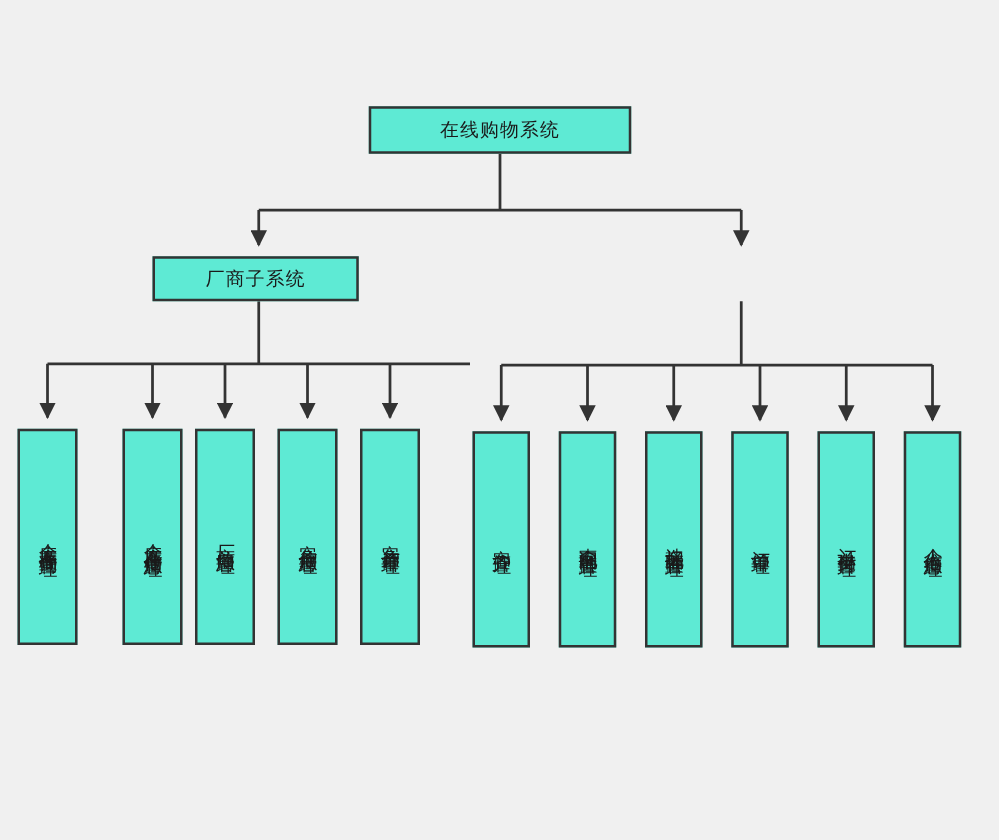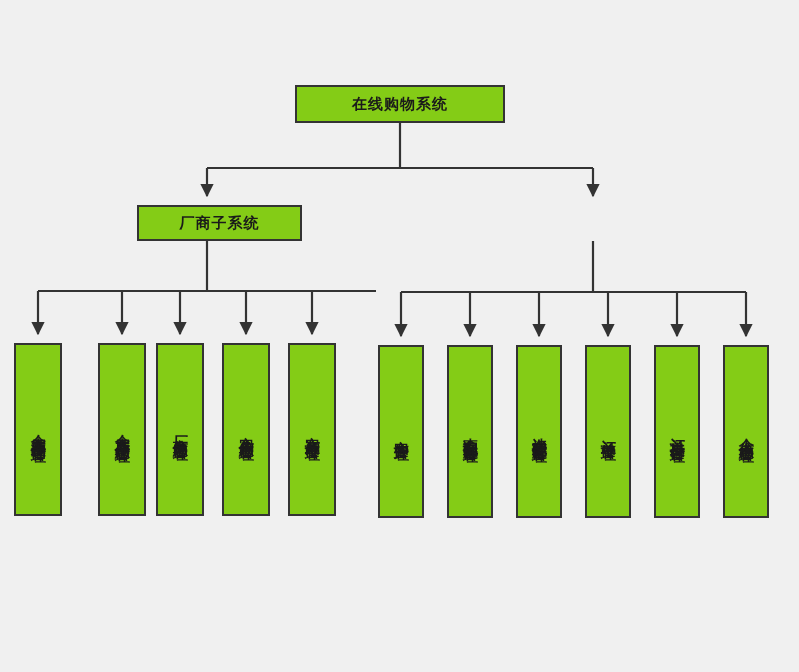--- a/index.html
+++ b/index.html
@@ -21,28 +21,27 @@
   #edges {
     position: absolute;
     left: 0;
     top: 0;
     width: 799px;
     height: 672px;
   }
   .node {
     position: absolute;
     box-sizing: border-box;
-    background: #84cc16;
+    background: #5eead4;
     border: 2px solid #333333;
     display: flex;
     align-items: center;
     justify-content: center;
     color: #1a1a1a;
     z-index: 2;
-    font-weight: bold;
   }
   .node.horizontal {
     font-size: 15px;
     letter-spacing: 1px;
   }
   .node.vertical {
     font-size: 15px;
     writing-mode: vertical-rl;
     text-orientation: upright;
     letter-spacing: 2px;
@@ -89,21 +88,21 @@
       <path d="M 608 292 L 608 336" marker-end="url(#arrow)"></path>
       <path d="M 677 292 L 677 336" marker-end="url(#arrow)"></path>
       <path d="M 746 292 L 746 336" marker-end="url(#arrow)"></path>
     </g>
   </svg>
 
   <div class="node horizontal" style="left:295px; top:85px; width:210px; height:38px;">
     <span class="node-label">在线购物系统</span>
   </div>
 
-  <div class="node horizontal" style="left:137px; top:205px; width:165px; height:36px;">
+  <div class="node horizontal" style="left:122px; top:205px; width:165px; height:36px;">
     <span class="node-label">厂商子系统</span>
   </div>
 
   <div class="node vertical" style="left:14px; top:343px; width:48px; height:173px;">
     <span class="node-label">仓库库存查询管理</span>
   </div>
   <div class="node vertical" style="left:98px; top:343px; width:48px; height:173px;">
     <span class="node-label">仓库库存信息管理</span>
   </div>
   <div class="node vertical" style="left:156px; top:343px; width:48px; height:173px;">

